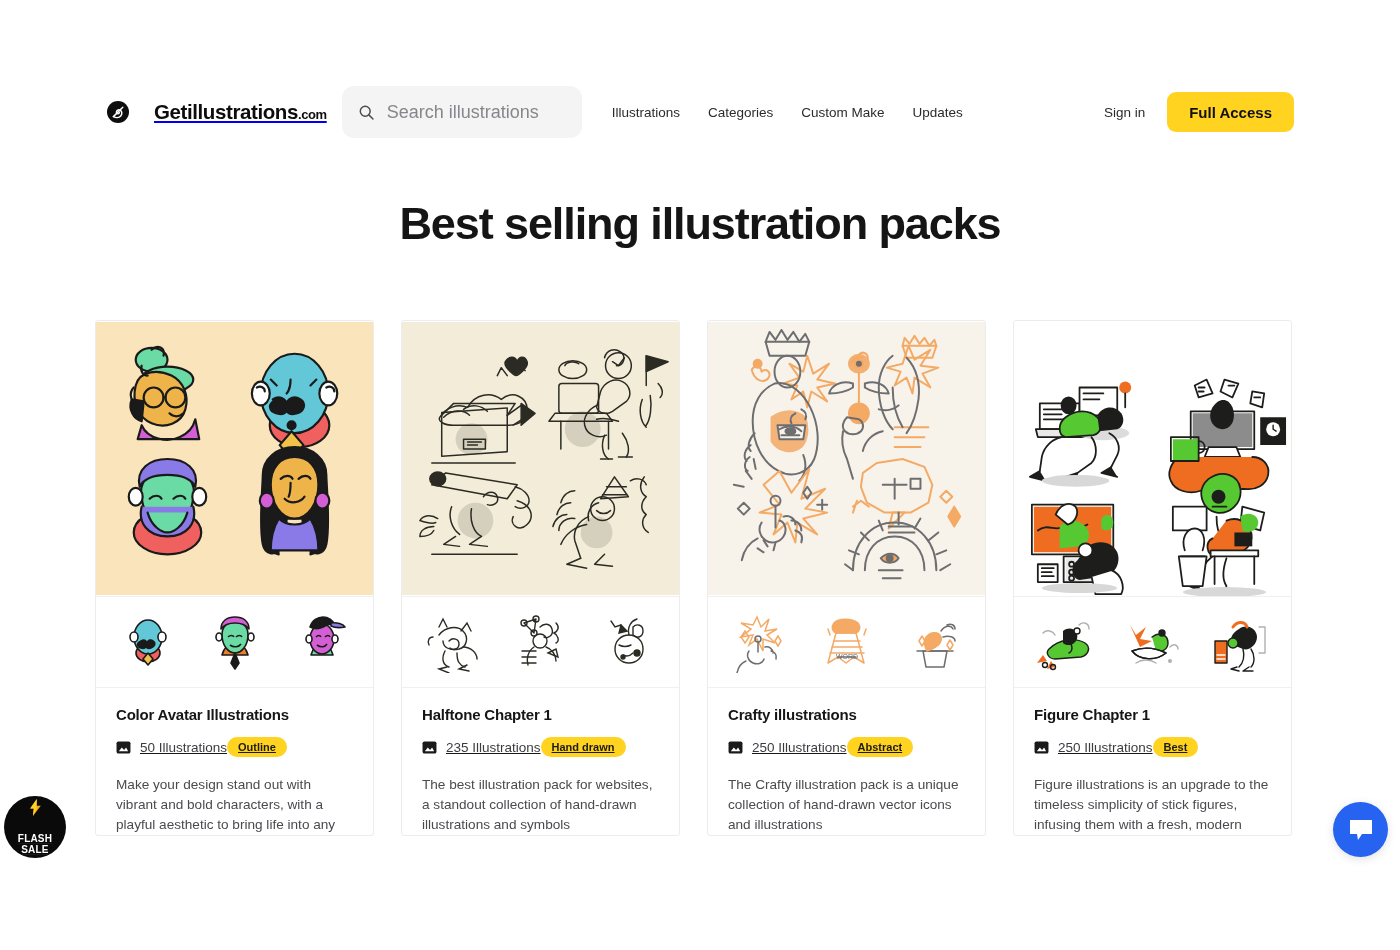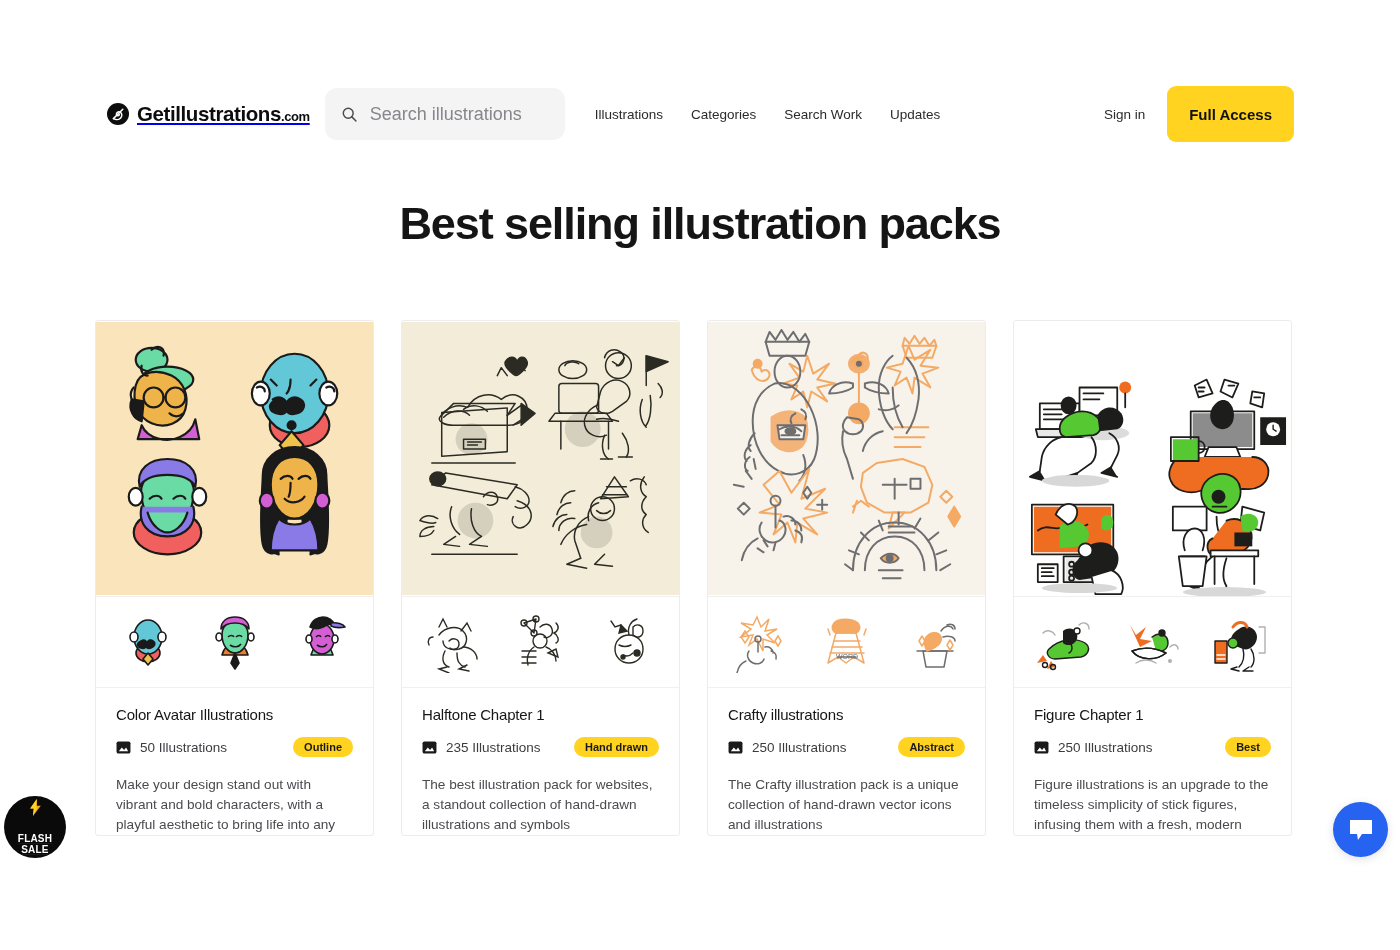--- a/index.html
+++ b/index.html
@@ -18,21 +18,21 @@
     align-items: flex-start;
     padding: 86px 0 0 0;
     position: relative;
   }
   .hdr-inner {
     width: 1400px;
     display: flex;
     align-items: center;
     padding: 0 106px;
   }
-  .logo { display: flex; align-items: center; gap: 7px; flex: none; }
+  .logo { display: flex; align-items: center; gap: 24px; flex: none; }
   .logo-mark { width: 24px; height: 24px; flex: none; }
   .logo-text {
     font-size: 20.5px; font-weight: 700; letter-spacing: -0.4px;
     color: #0d0d0d;
   }
   .logo-text .dotcom { font-size: 13px; font-weight: 700; }
 
   .search-box {
     margin-left: 15px;
     width: 240px; height: 52px;
@@ -61,21 +61,21 @@
   .hdr-right { margin-left: auto; display: flex; align-items: center; gap: 22px; }
   .signin { font-size: 13.5px; color: #2b2b2e; text-decoration: none; }
   .full-access {
     background: #ffd31f;
     color: #111;
     border: none;
     font-family: "Liberation Sans", sans-serif;
     font-size: 15px; font-weight: 700;
     border-radius: 9px;
     padding: 6px 22px;
-    height: 56px;
+    height: 40px;
     cursor: pointer;
     white-space: nowrap;
   }
 
   
   .hero { text-align: center; padding-top: 8px; }
   .hero h1 {
     font-size: 45px; font-weight: 700; letter-spacing: -1.1px;
     color: #151515;
   }
@@ -111,26 +111,26 @@
     align-items: center;
     justify-content: space-around;
     background: #fff;
     padding: 0 8px;
   }
   .thumb { width: 62px; height: 62px; }
   .thumb svg { display: block; width: 100%; height: 100%; }
 
   .card-body { padding: 18px 20px 0 20px; border-top: 1px solid #f0f0f0; }
   .card-title {
-    font-size: 15px; font-weight: 400; color: #161616;
+    font-size: 15px; font-weight: 700; color: #161616;
     letter-spacing: -0.2px;
   }
   .card-meta {
     margin-top: 14px;
-    display: flex; align-items: center; justify-content: space-between;
+    display: flex; align-items: center;  text-decoration: underline;
   }
   .meta-left { display: flex; align-items: center; gap: 9px; }
   .img-icon { width: 15px; height: 13px; flex: none; }
   .count { font-size: 13.5px; color: #3c3c40; }
   .tag {
     background: #ffd31f; color: #1a1a1a;
     font-size: 11px; font-weight: 700;
     border-radius: 20px;
     padding: 4px 11px;
     white-space: nowrap;
@@ -184,21 +184,21 @@
       <svg class="search-icon" viewBox="0 0 20 20">
         <circle cx="8.5" cy="8.5" r="5.8" fill="none" stroke="#4a4a4f" stroke-width="1.7"></circle>
         <line x1="12.8" y1="12.8" x2="17.6" y2="17.6" stroke="#4a4a4f" stroke-width="1.7" stroke-linecap="round"></line>
       </svg>
       <input class="search-input" type="text" value="" placeholder="Search illustrations" style="">
     </div>
 
     <nav class="nav">
       <a class="nav-link" href="#">Illustrations</a>
       <a class="nav-link" href="#">Categories</a>
-      <a class="nav-link" href="#">Search Work</a>
+      <a class="nav-link" href="#">Custom Make</a>
       <a class="nav-link" href="#">Updates</a>
     </nav>
 
     <div class="hdr-right">
       <a class="signin" href="#">Sign in</a>
       <button class="full-access">Full Access</button>
     </div>
 
   </div>
 </header>

